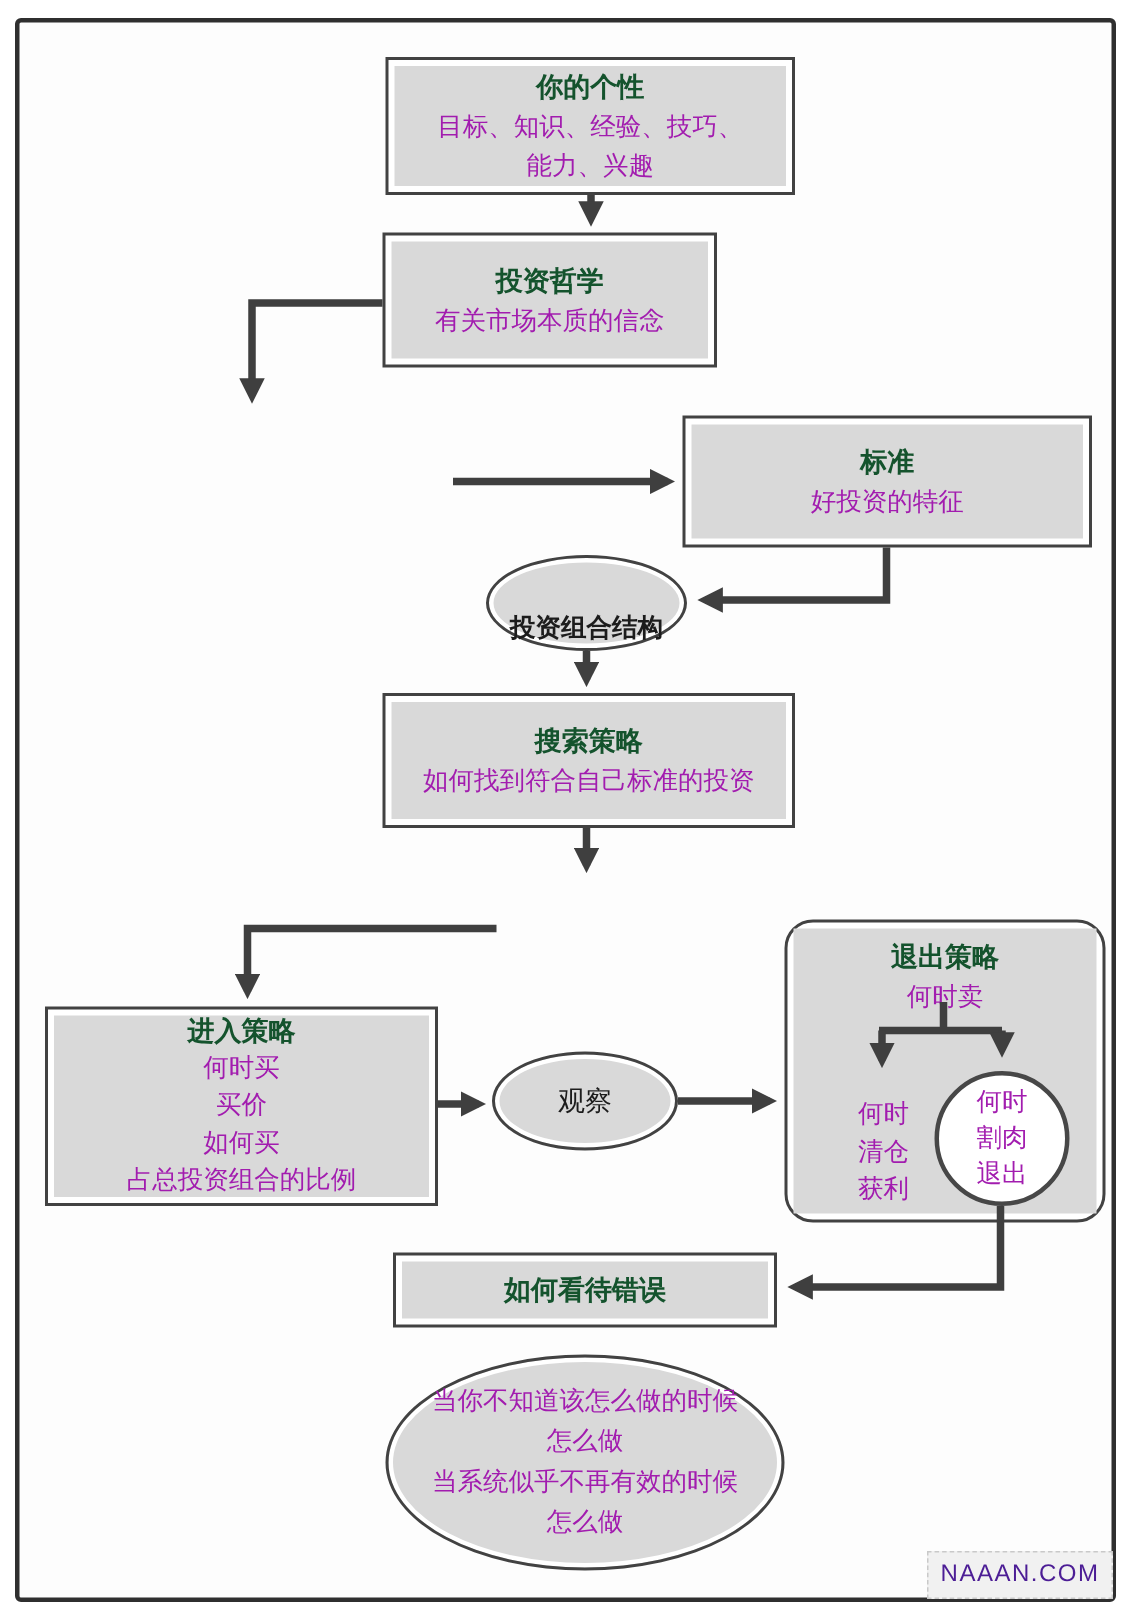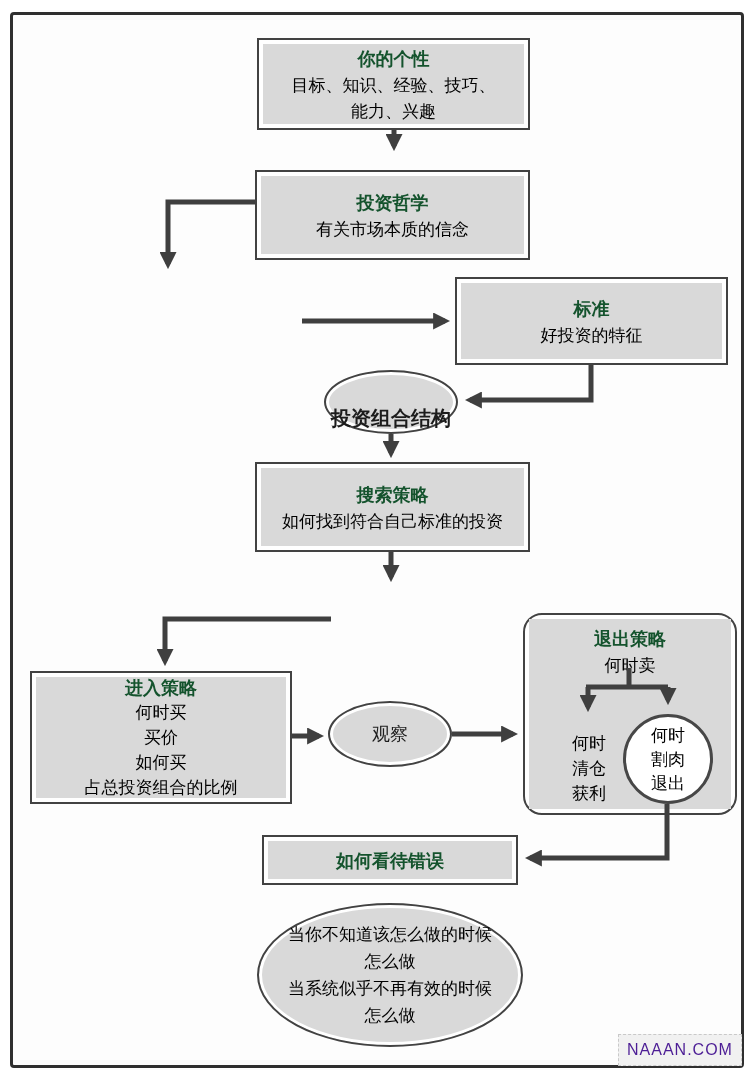--- a/index.html
+++ b/index.html
@@ -10,27 +10,27 @@
          font-family:"DejaVu Sans",sans-serif;}
   .frame{position:absolute;left:10px;top:12px;width:728px;height:1050px;
          border:3px solid #2f2f2f;border-radius:4px;background:var(--paper);z-index:0;}
   
   .node{position:absolute;box-sizing:border-box;border:2px solid var(--outline);
         background:#fff;padding:4px;z-index:2;}
   .node-fill{width:100%;height:100%;background:var(--box-fill);
         display:flex;flex-direction:column;align-items:center;justify-content:center;}
   .node-title{font-family:"DejaVu Sans",sans-serif;font-weight:bold;font-size:18px;
         color:#14532d;line-height:27px;}
-  .node-line{font-family:"DejaVu Serif",serif;font-size:17px;color:#000000;line-height:26px;}
+  .node-line{font-family:"DejaVu Serif",serif;font-size:17px;color:#a21caf;line-height:26px;}
   
   .ellipse{position:absolute;box-sizing:border-box;border:2px solid var(--outline);
         border-radius:50%;background:var(--box-fill);box-shadow:inset 0 0 0 3px #fff;
         display:flex;flex-direction:column;align-items:center;justify-content:center;z-index:2;}
   .ellipse-label{font-family:"DejaVu Serif",serif;font-size:18px;color:#1c1c1c;}
-  .ellipse-label.bold{font-family:Liberation Sans, sans-serif;font-weight:bold;font-size:20px;margin-top:32px;}
+  .ellipse-label.bold{font-family:Liberation Sans, sans-serif;font-weight:bold;font-size:17px;margin-top:32px;}
   
   .exit-head{position:absolute;left:0;right:0;top:6px;text-align:center;}
   .exit-left-col{position:absolute;left:24px;top:112px;width:72px;text-align:center;}
   .exit-left-col .node-line{display:block;line-height:25px;}
   .exit-circle{position:absolute;left:94px;top:95px;width:90px;height:90px;box-sizing:border-box;
         border:3px solid #474747;border-radius:50%;background:#fff;
         display:flex;flex-direction:column;align-items:center;justify-content:center;z-index:3;}
   .exit-circle .node-line{line-height:24px;font-size:17px;}
   
   svg.wires{position:absolute;left:0;top:0;width:754px;height:1080px;z-index:4;pointer-events:none;}
@@ -48,21 +48,21 @@
   <div class="frame"></div>
 
   <div class="node" style="left:257px;top:38px;width:273px;height:92px;">
     <div class="node-fill">
       <span class="node-title">你的个性</span>
       <span class="node-line">目标、知识、经验、技巧、</span>
       <span class="node-line">能力、兴趣</span>
     </div>
   </div>
 
-  <div class="node" style="left:255px;top:170px;width:275px;height:90px;">
+  <div class="node" style="left:255px;top:155px;width:223px;height:90px;">
     <div class="node-fill">
       <span class="node-title">投资哲学</span>
       <span class="node-line">有关市场本质的信念</span>
     </div>
   </div>
 
 
   <div class="node" style="left:455px;top:277px;width:273px;height:88px;">
     <div class="node-fill">
       <span class="node-title">标准</span>

